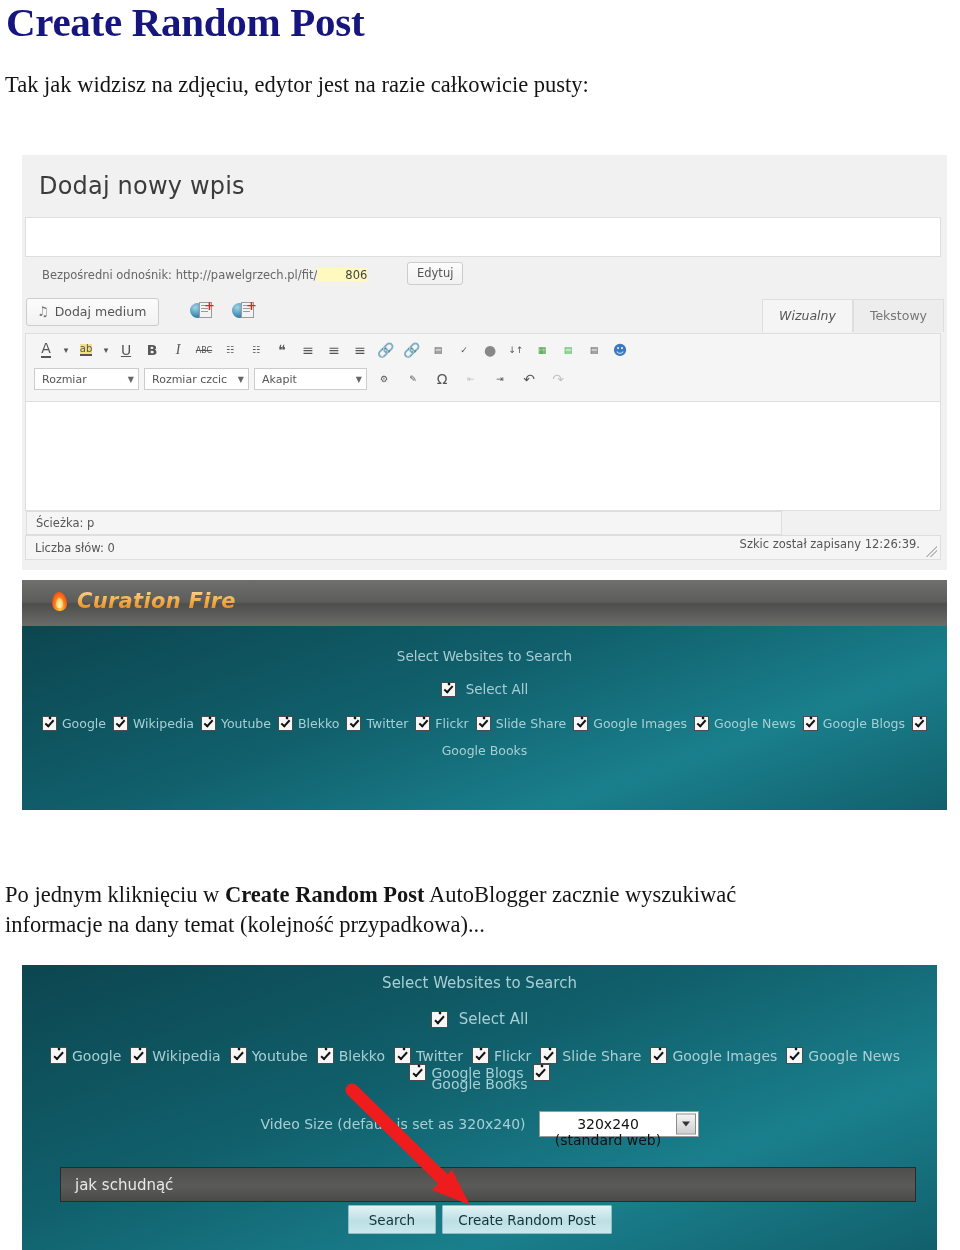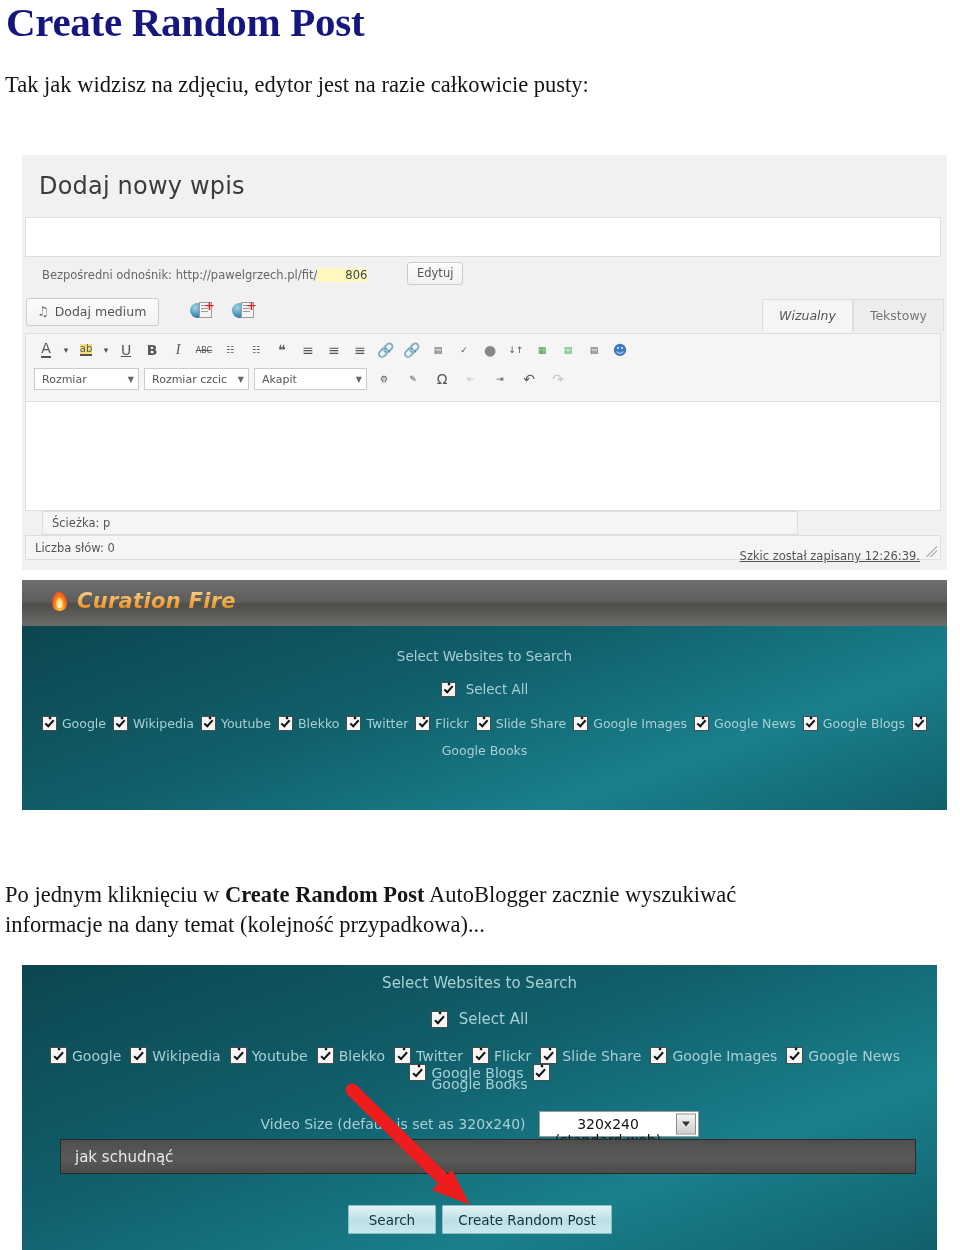--- a/index.html
+++ b/index.html
@@ -137,32 +137,32 @@
   }
   .sel .car{ font-size:8px;color:#666; }
   .underline-a{ border-bottom:2px solid #555; line-height:0.95; }
   .hl-a{ background:#f3e27a; border-bottom:2px solid #555; line-height:0.95;}
 
   .wp-canvas{
     position:absolute; left:3px; top:246px; width:916px; height:110px;
     background:#fff; border:1px solid #dedede; box-sizing:border-box;
   }
   .wp-path{
-    position:absolute; left:20px; top:356px; width:756px; height:24px;
+    position:absolute; left:4px; top:356px; width:756px; height:24px;
     background:#f5f5f5; border:1px solid #dedede; box-sizing:border-box;
     font-family:"DejaVu Sans", sans-serif; font-size:11.5px; color:#555;
     padding:4px 0 0 9px;
   }
   .wp-statusbar{
     position:absolute; left:3px; top:380px; width:916px; height:25px;
     background:#f5f5f5; border:1px solid #dedede; box-sizing:border-box;
     font-family:"DejaVu Sans", sans-serif; font-size:11.5px; color:#555;
   }
   .wp-statusbar .left{ position:absolute; left:9px; top:5px;}
-  .wp-statusbar .right{ position:absolute; right:20px; top:13px;text-decoration:underline;}
+  .wp-statusbar .right{ position:absolute; right:20px; top:1px;}
   .resize-grip{
     position:absolute; right:3px; bottom:2px; width:11px;height:11px;
     background:
       linear-gradient(135deg,transparent 46%,#bbb 46%,#bbb 56%,transparent 56%),
       linear-gradient(135deg,transparent 66%,#bbb 66%,#bbb 76%,transparent 76%);
   }
 
   
   .cf-header{
     position:absolute; left:0; top:0; width:100%; height:46px;
@@ -439,21 +439,21 @@
     <div class="cf-center" style="top:146px">
       <span class="cf-label" style="font-size:14px;vertical-align:middle">Video Size (default is set as 320x240)</span>
       <span class="cf-dropdown" style="width:160px;height:26px;margin-left:9px;padding:4px 28px 0 7px;font-size:14px">
         <span>320x240 (standard web)</span>
         <span class="dd-arrow" style="right:2px;width:18px;height:19px">
             <i></i>
           </span>
       </span>
     </div>
 
-    <div class="cf-searchbar" style="left:38px;top:174px;width:840px;height:33px;padding-left:14px">
+    <div class="cf-searchbar" style="left:38px;top:202px;width:840px;height:33px;padding-left:14px">
       <span style="font-size:15px">jak schudnąć</span>
     </div>
 
     <div class="cf-btn" style="left:326px;top:240px;width:86px;height:27px;font-size:13.5px">Search</div>
     <div class="cf-btn" style="left:420px;top:240px;width:168px;height:27px;font-size:13.5px">Create Random Post</div>
   </div>
 </div>
 
 <svg class="arrow-svg" width="960" height="1250">
   <g id="arrow-g">

